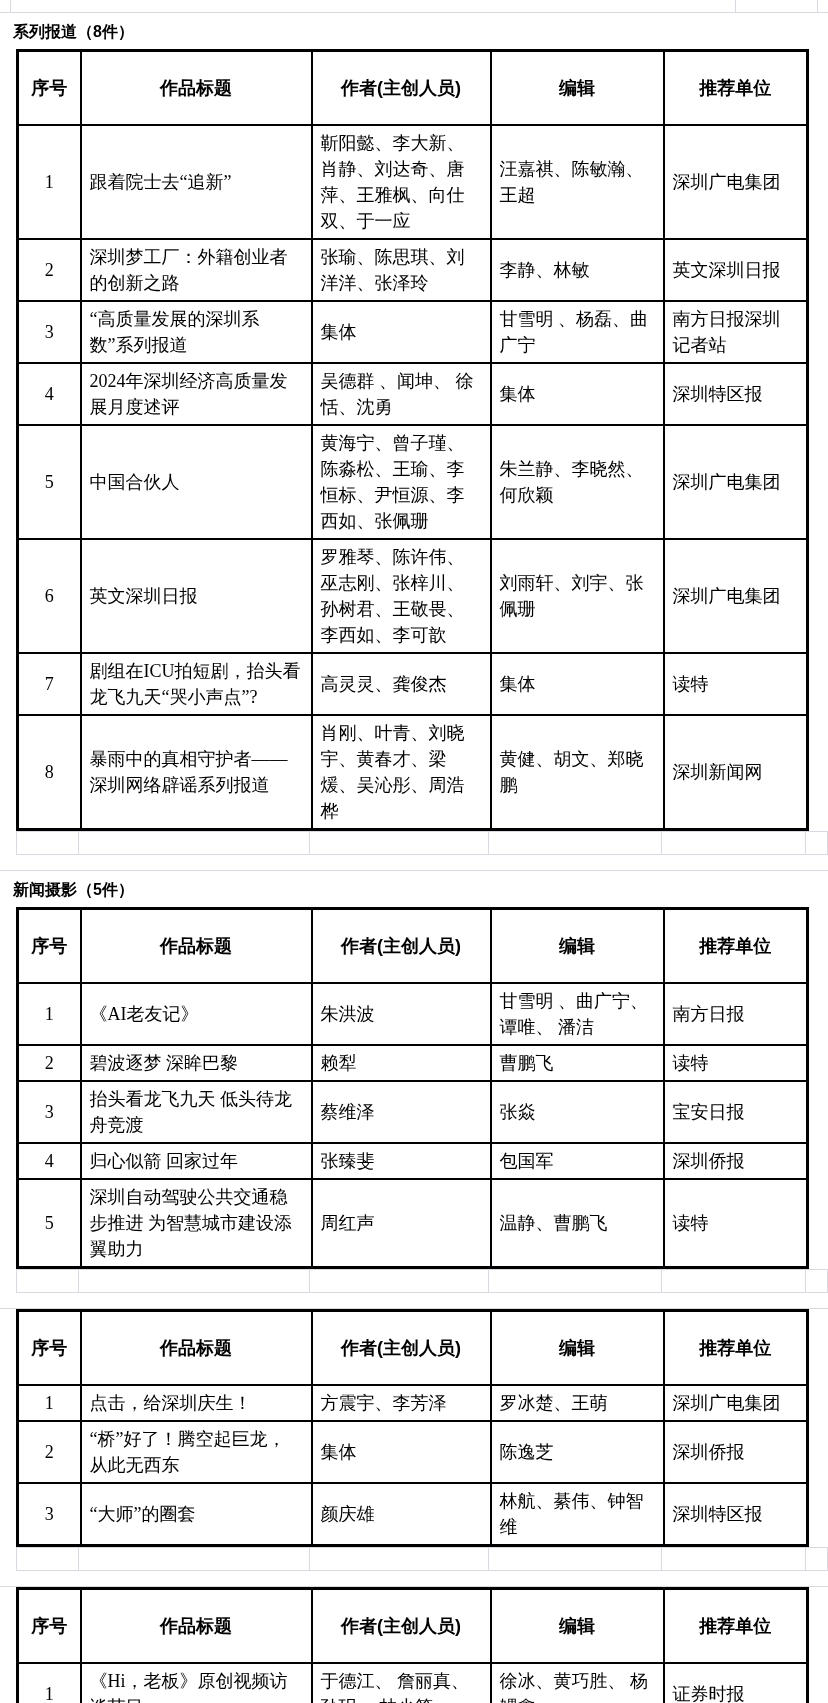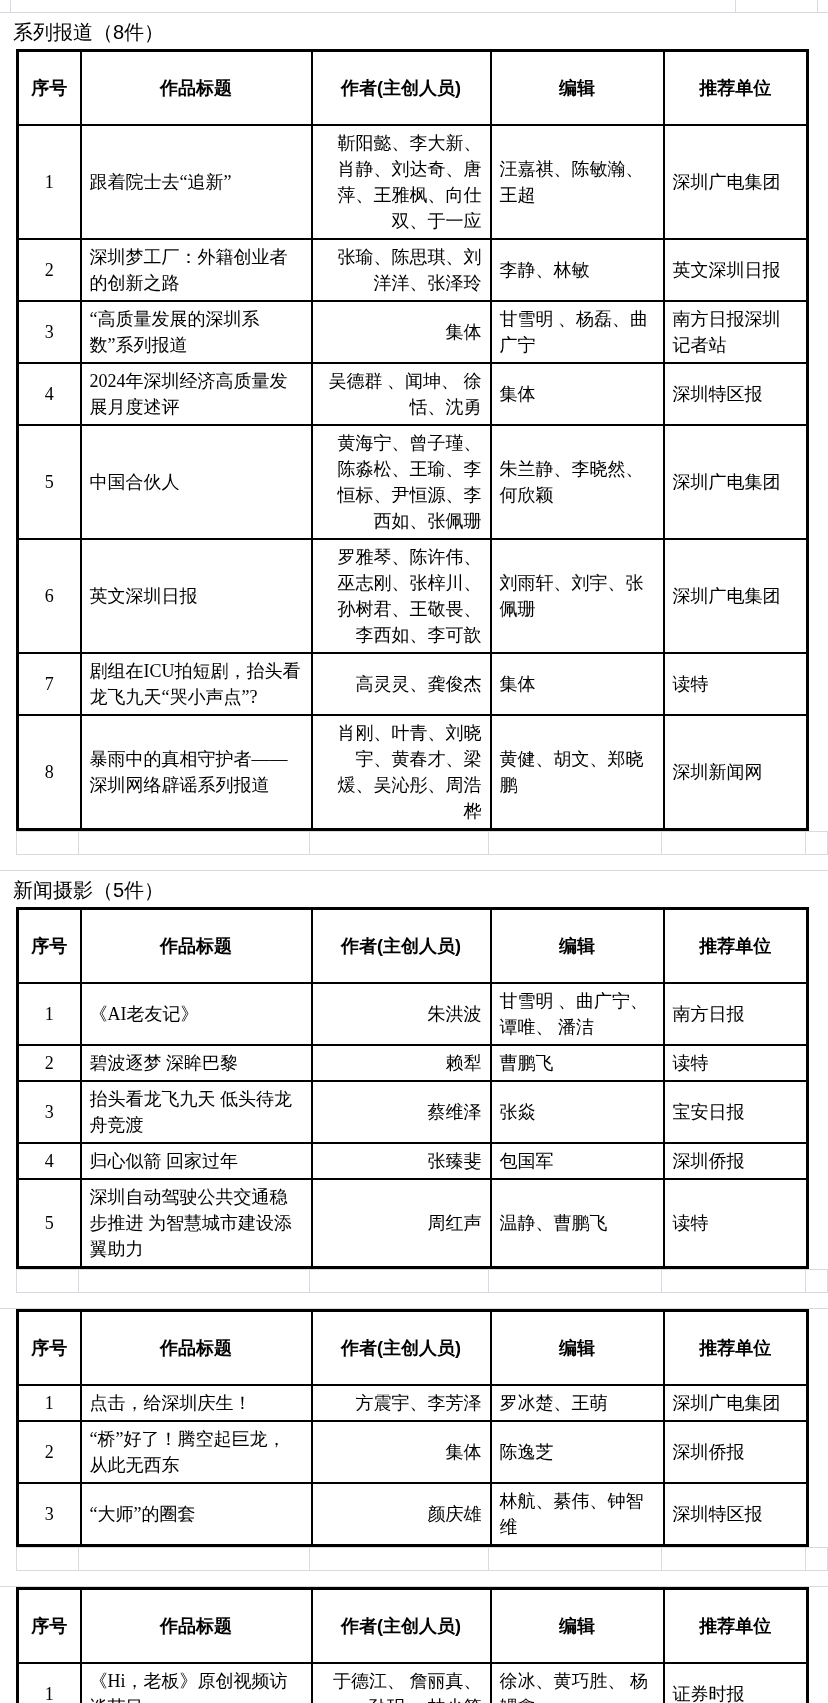--- a/index.html
+++ b/index.html
@@ -9,42 +9,42 @@
     font-family:"Liberation Serif","DejaVu Serif",serif;
     position:relative;
   }
   
   .top-row { height:12px; border-bottom:1px solid #d9d9e1; position:relative; }
   .vline { position:absolute; top:0; width:1px; height:12px; background:#d9d9e1; }
   .vline.v1 { left:10px; } .vline.v2 { left:735px; } .vline.v3 { left:817px; }
 
   .section-title {
     font-family:"Liberation Sans","DejaVu Sans",sans-serif;
-    font-weight:normal; font-size:20px; color:#000;
+    font-weight:bold; font-size:16px; color:#000;
     padding:7px 0 5px 13px; line-height:24px;
   }
   .hairline { border-top:1px solid #d9d9e1; margin-top:7px; }
 
   table.awards {
     border-collapse:collapse; table-layout:fixed;
     width:790px; margin-left:16px;
     border:3px solid #000;
   }
   table.awards th {
     font-family:"Liberation Sans","DejaVu Sans",sans-serif;
     font-weight:bold; font-size:18px; text-align:center;
     border:2px solid #000; padding:24px 2px; line-height:24px;
   }
   table.awards td {
     font-size:18px; line-height:26px; vertical-align:middle;
     border:2px solid #000; padding:4px 8px;
   }
   td.c-seq   { text-align:center; padding:4px 2px; font-family:"Liberation Serif","DejaVu Serif",serif; }
   td.c-title { text-align:left;   padding:4px 6px 4px 5px;margin-top:32px; }
-  td.c-auth  { text-align:right; padding:4px 4px; }
+  td.c-auth  { text-align:left; padding:4px 4px; }
   td.c-edit  { text-align:left; padding:4px 8px; }
   td.c-unit  { text-align:left;   padding:4px 10px 4px 6px; }
 
   .gap-row { display:flex; margin-left:16px; height:24px; }
   .gap-cell {
     box-sizing:border-box; border:1px solid #d9d9e1;
     border-left:none; height:24px; background:#fff;
   }
   .gap-cell:first-child { border-left:1px solid #d9d9e1; }
   .gw1{width:63px;} .gw2{width:231px;} .gw3{width:179px;} .gw4{width:173px;} .gw5{width:144px;} .gw6{width:22px;}

